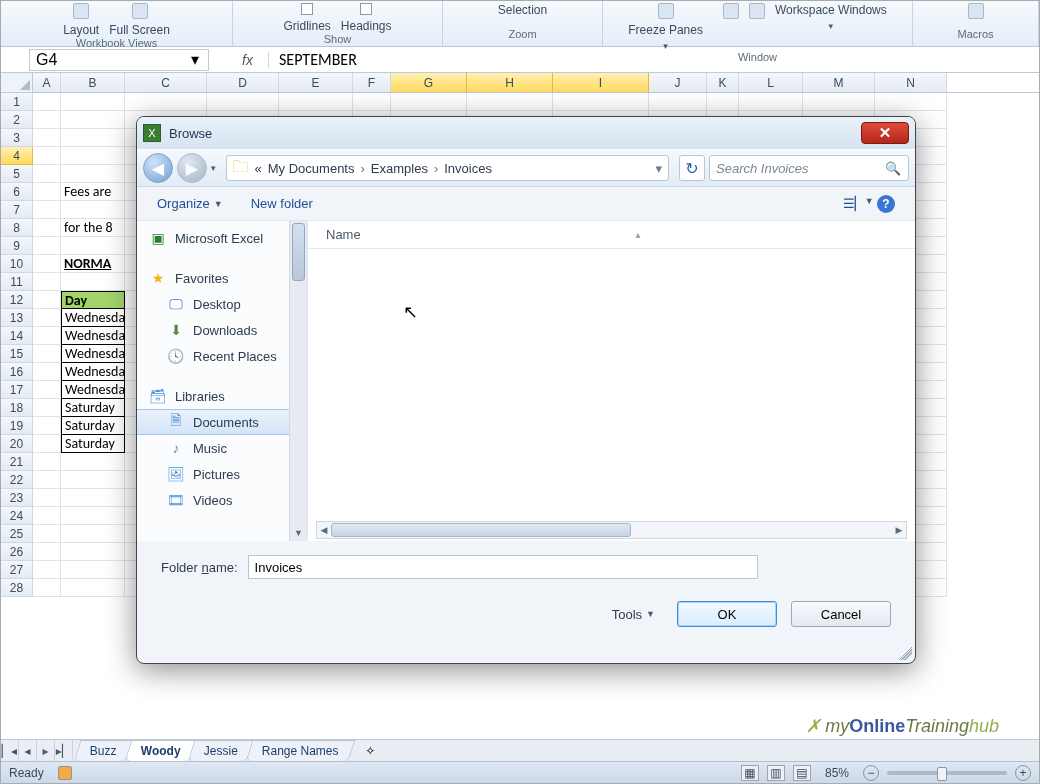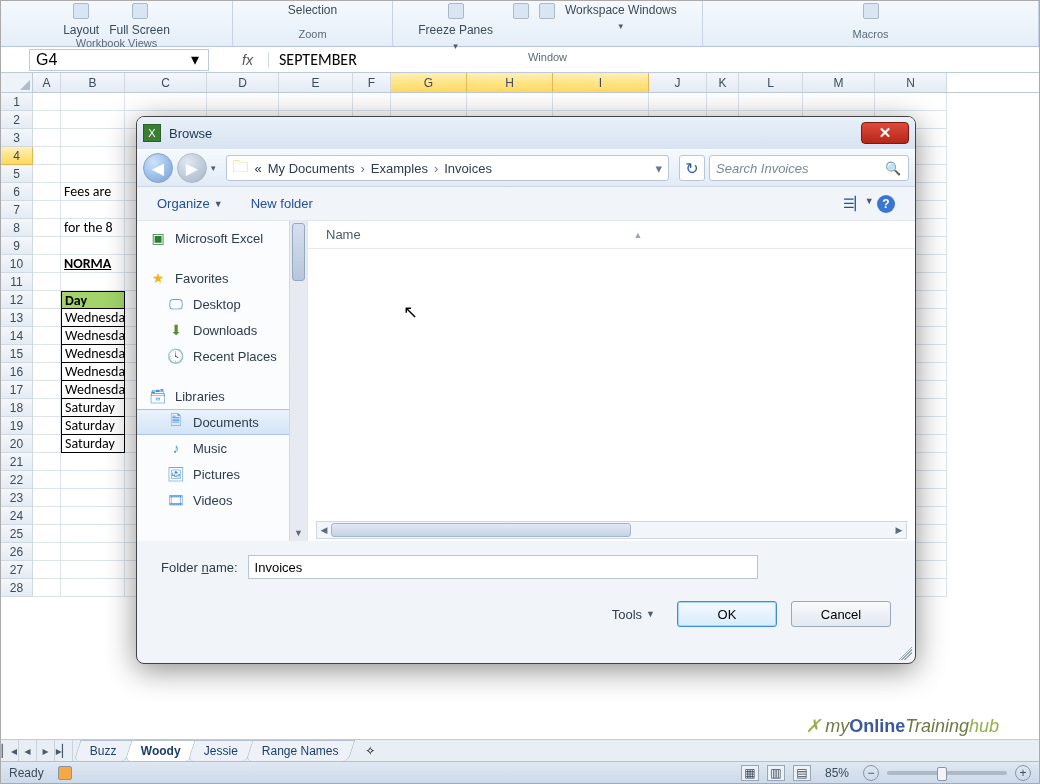--- a/index.html
+++ b/index.html
@@ -118,20 +118,33 @@
       <div class="rg-item">
         <span class="rg-btn-icon"></span>
         <span>Layout</span>
       </div>
       <div class="rg-item">
         <span class="rg-btn-icon"></span>
         <span>Full Screen</span>
       </div>
     </div>
     <div class="rg-label">Workbook Views</div>
+  </div>
+  <div class="ribbon-group" style="width:210px">
+    <div class="rg-body">
+      <div class="rg-item">
+          <span class="rg-check"></span>
+          <span>Gridlines</span>
+        </div>
+      <div class="rg-item">
+          <span class="rg-check"></span>
+          <span>Headings</span>
+        </div>
+    </div>
+    <div class="rg-label">Show</div>
   </div>
   <div class="ribbon-group" style="width:160px">
     <div class="rg-body">
       <div class="rg-item">
           <span>Selection</span>
         </div>
     </div>
     <div class="rg-label">Zoom</div>
   </div>
   <div class="ribbon-group" style="width:310px">

